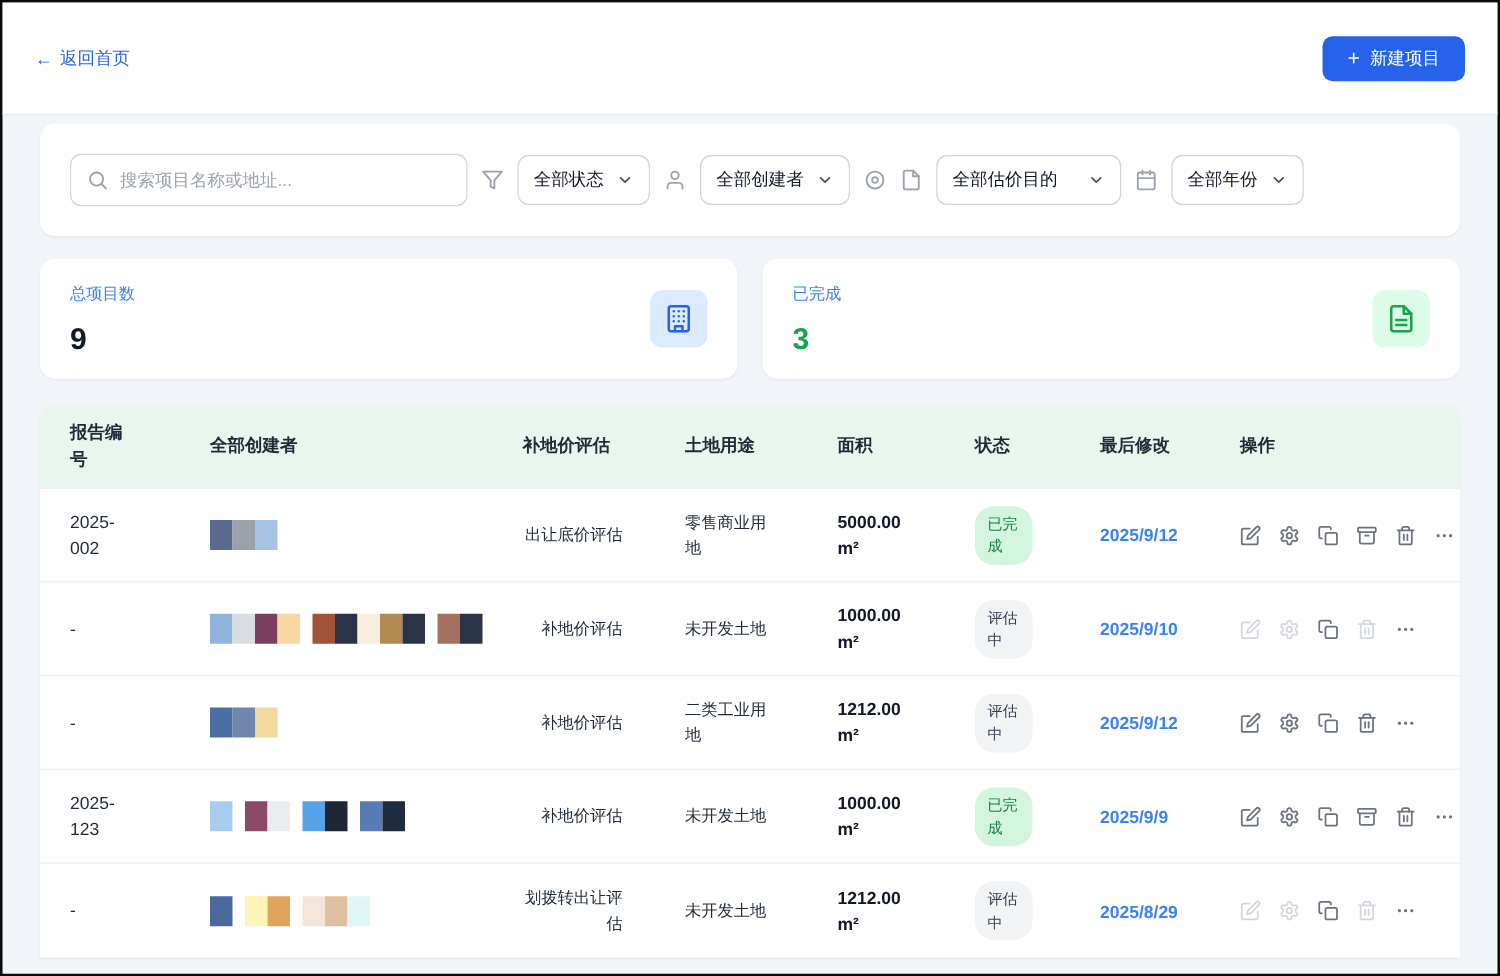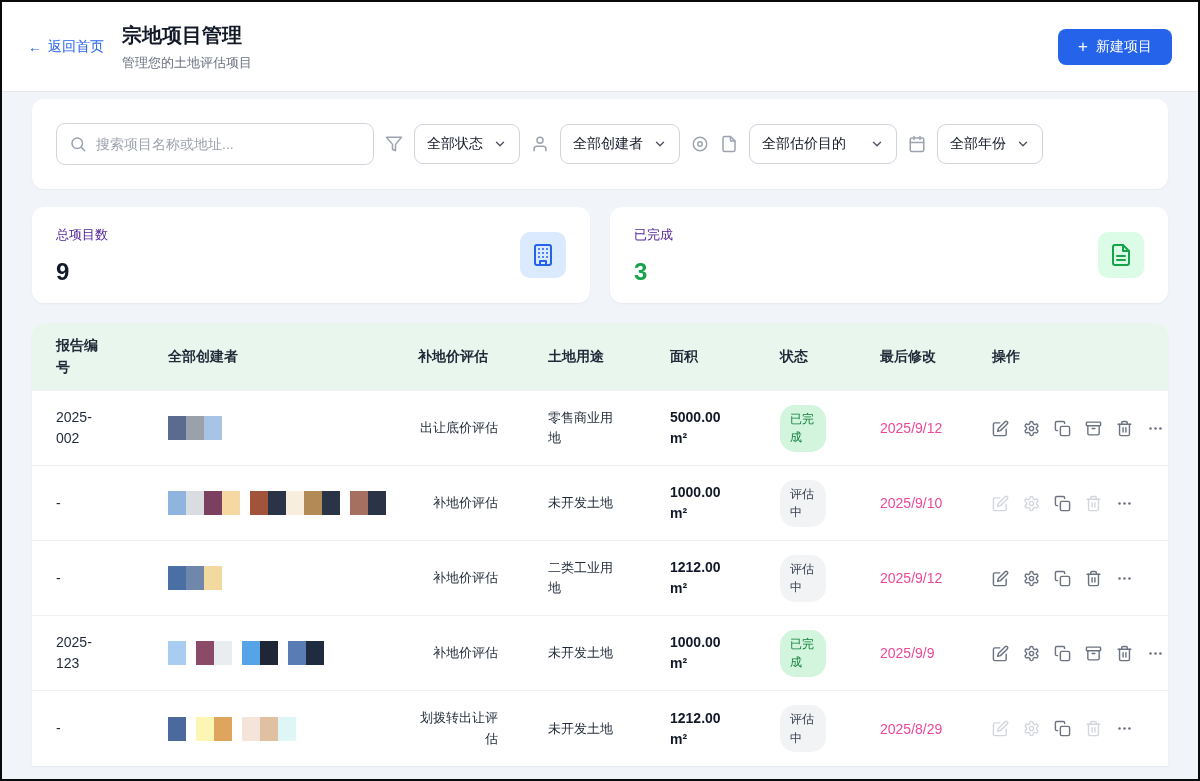--- a/index.html
+++ b/index.html
@@ -46,21 +46,21 @@
             color:#111827; cursor:pointer; box-sizing:border-box; white-space:nowrap; }
   .select .chev { width:14px; height:14px; color:#4b5563; }
   .select .chev svg { width:14px; height:14px; }
   .select.wide { min-width:148px; justify-content:space-between; }
 
   
   .stats { display:flex; gap:20px; margin-bottom:20px; }
   .stat-card { flex:1; background:#fff; border-radius:12px; padding:18px 24px;
                display:flex; align-items:center; justify-content:space-between;
                height:96px; box-sizing:border-box; box-shadow:0 1px 2px rgba(0,0,0,.05); }
-  .stat-label { font-size:13px; color:#4c1d95; margin-bottom:16px; }
+  .stat-label { font-size:13px; color:#3b82f6; margin-bottom:16px; }
   .stat-value { font-size:24px; font-weight:700; line-height:1; }
   .stat-icon-box { width:46px; height:46px; border-radius:10px;
                    display:flex; align-items:center; justify-content:center; flex:none; }
   .stat-icon-box svg { width:24px; height:24px; }
 
   
   .table-card { background:#fff; border-radius:12px 12px 0 0; overflow:hidden;
                 box-shadow:0 1px 2px rgba(0,0,0,.05); }
   table { width:100%; border-collapse:collapse; table-layout:fixed; }
   col.c1{width:112px} col.c2{width:250px} col.c3{width:130px} col.c4{width:122px}
@@ -74,39 +74,35 @@
              color:#1f2937; height:75px; box-sizing:border-box; vertical-align:middle; }
   td .repwrap { max-width:54px; line-height:1.55; word-break:break-word; }
   .blocks { display:flex; align-items:center; }
   .blk { width:18px; height:24px; flex:none; }
   .blk-gap { width:10px; height:24px; flex:none; }
   .purpose-wrap { max-width:80px; line-height:1.55; font-size:13px;text-align:right; }
   .landuse-wrap { max-width:68px; line-height:1.55; font-size:13px; }
   .area { max-width:70px; font-weight:600; color:#111827; line-height:1.5; font-size:14px; }
   .pill { display:inline-block; width:46px; box-sizing:border-box; padding:5px 10px;
           border-radius:15px; font-size:12px; line-height:1.55; }
-  .date-cell { color:#ec4899; }
+  .date-cell { color:#3b82f6;font-weight:bold; }
   .acts { display:flex; align-items:center; gap:14px; }
   .act { background:none; border:none; padding:0; color:#6b7280; cursor:pointer;
          width:17px; height:17px; }
   .act svg { width:17px; height:17px; }
   .act.is-disabled { color:#d3d7dd; cursor:default; }
 </style>
 </head>
 <body>
 
 <div class="topbar">
   <a class="back-link">
     <span>←</span>
     <span>返回首页</span>
   </a>
-  <div class="title-block">
-    <h1>宗地项目管理</h1>
-    <p>管理您的土地评估项目</p>
-  </div>
   <button class="btn-primary">
     <span class="plus">+</span>
     <span>新建项目</span>
   </button>
 </div>
 
 <div class="content">
 
   <div class="filter-card">
     <div class="search-box">

